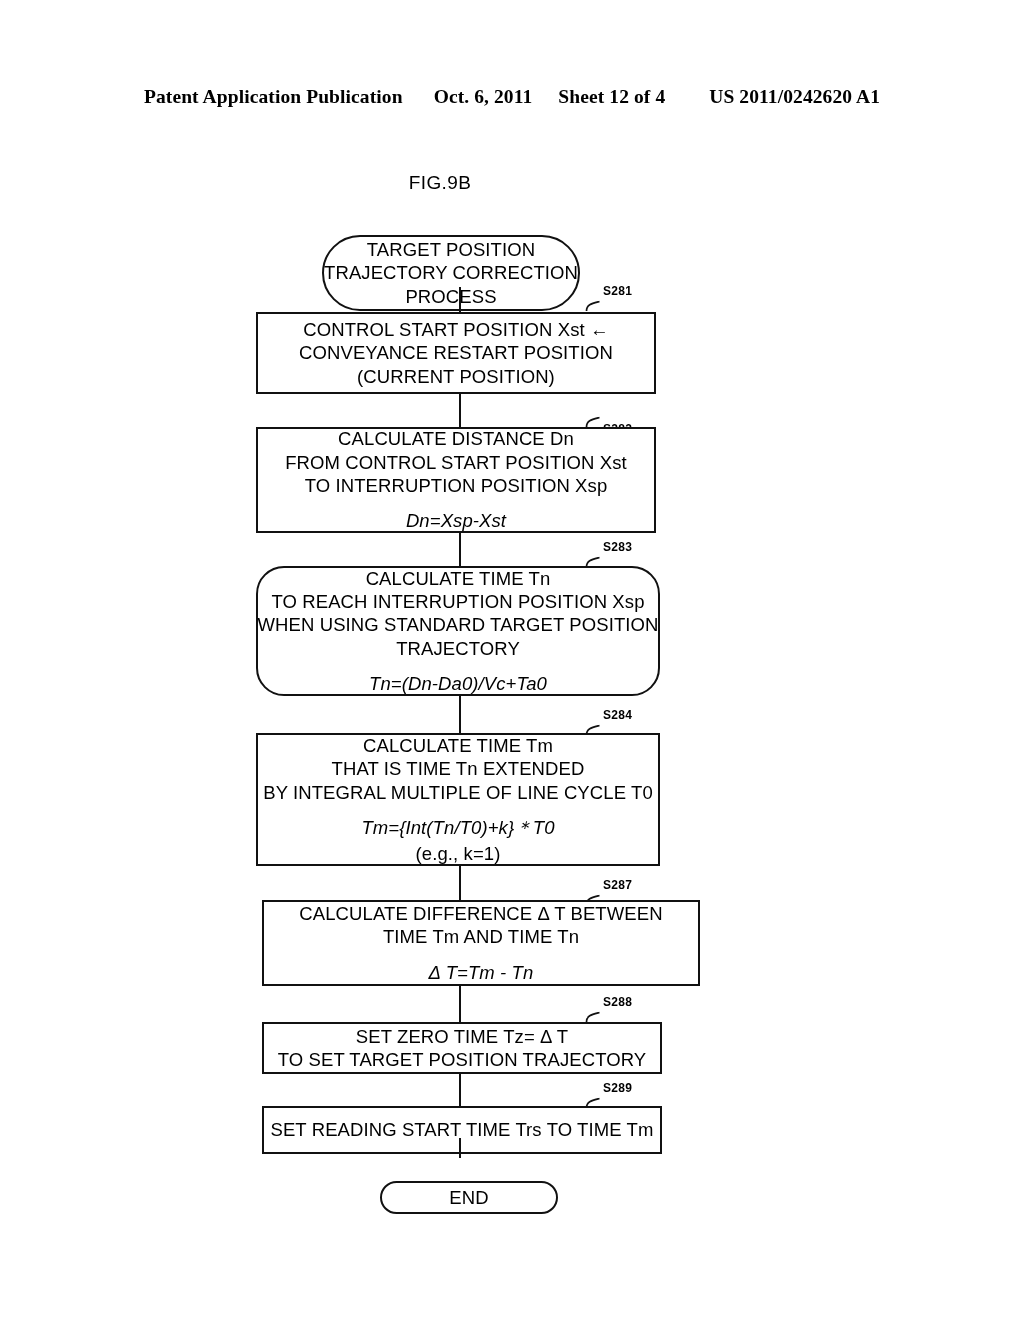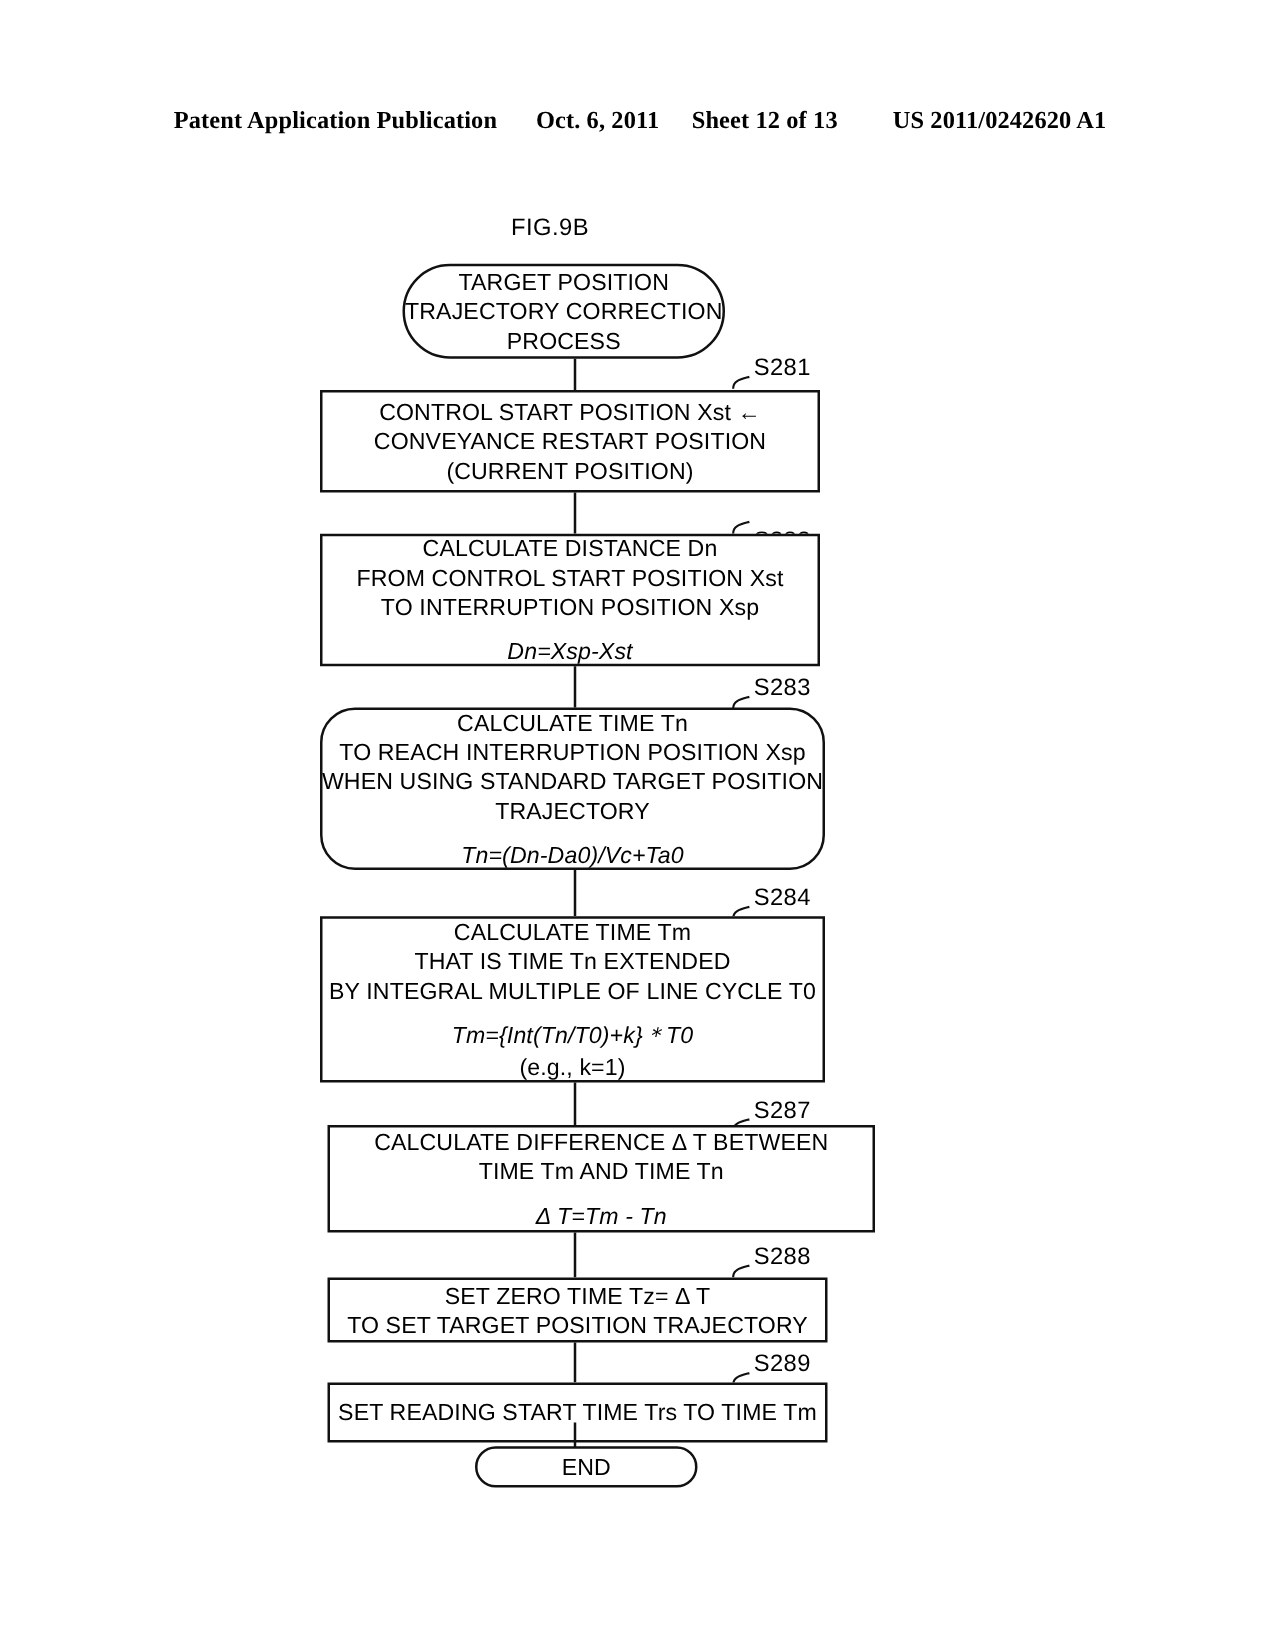--- a/index.html
+++ b/index.html
@@ -68,20 +68,21 @@
     justify-content: center;
     text-align: center;
     font-size: 18.5px;
     line-height: 1.265;
     letter-spacing: 0.1px;
     padding: 2px 6px;
   }
   .node.terminator {
     border-radius: 999px;
     border-width: 2px;
+    margin-top: 24px;
   }
   .node .line { display: block; white-space: nowrap; }
   .node .formula {
     display: block;
     white-space: nowrap;
     margin-top: 12px;
     font-style: italic;
   }
   .node .sub {
     display: block;
@@ -93,38 +94,39 @@
   .connector {
     position: absolute;
     width: 2px;
     background: #111;
     left: 459px;
   }
 
   
   .step-label {
     position: absolute;
-    font-size: 19px;
+    font-size: 12px;
     letter-spacing: 0.3px;
     white-space: nowrap;
+    font-weight: bold;
   }
   .step-hook {
     position: absolute;
     width: 16px;
     height: 13px;
   }
   .step-hook svg { display: block; }
 </style>
 </head>
 <body>
 
 <div class="page-header">
   <span class="hdr-pub">Patent Application Publication</span>
   <span class="hdr-date">Oct. 6, 2011</span>
-  <span class="hdr-sheet">Sheet 12 of 13</span>
+  <span class="hdr-sheet">Sheet 12 of 4</span>
   <span class="hdr-patno">US 2011/0242620 A1</span>
 </div>
 
 <div class="fig-title">FIG.9B</div>
 
 <div class="flow">
 
   <div class="node terminator" style="left:322px; top:211px; width:258px; height:76px;">
     <span class="line">TARGET POSITION</span>
     <span class="line">TRAJECTORY CORRECTION</span>

